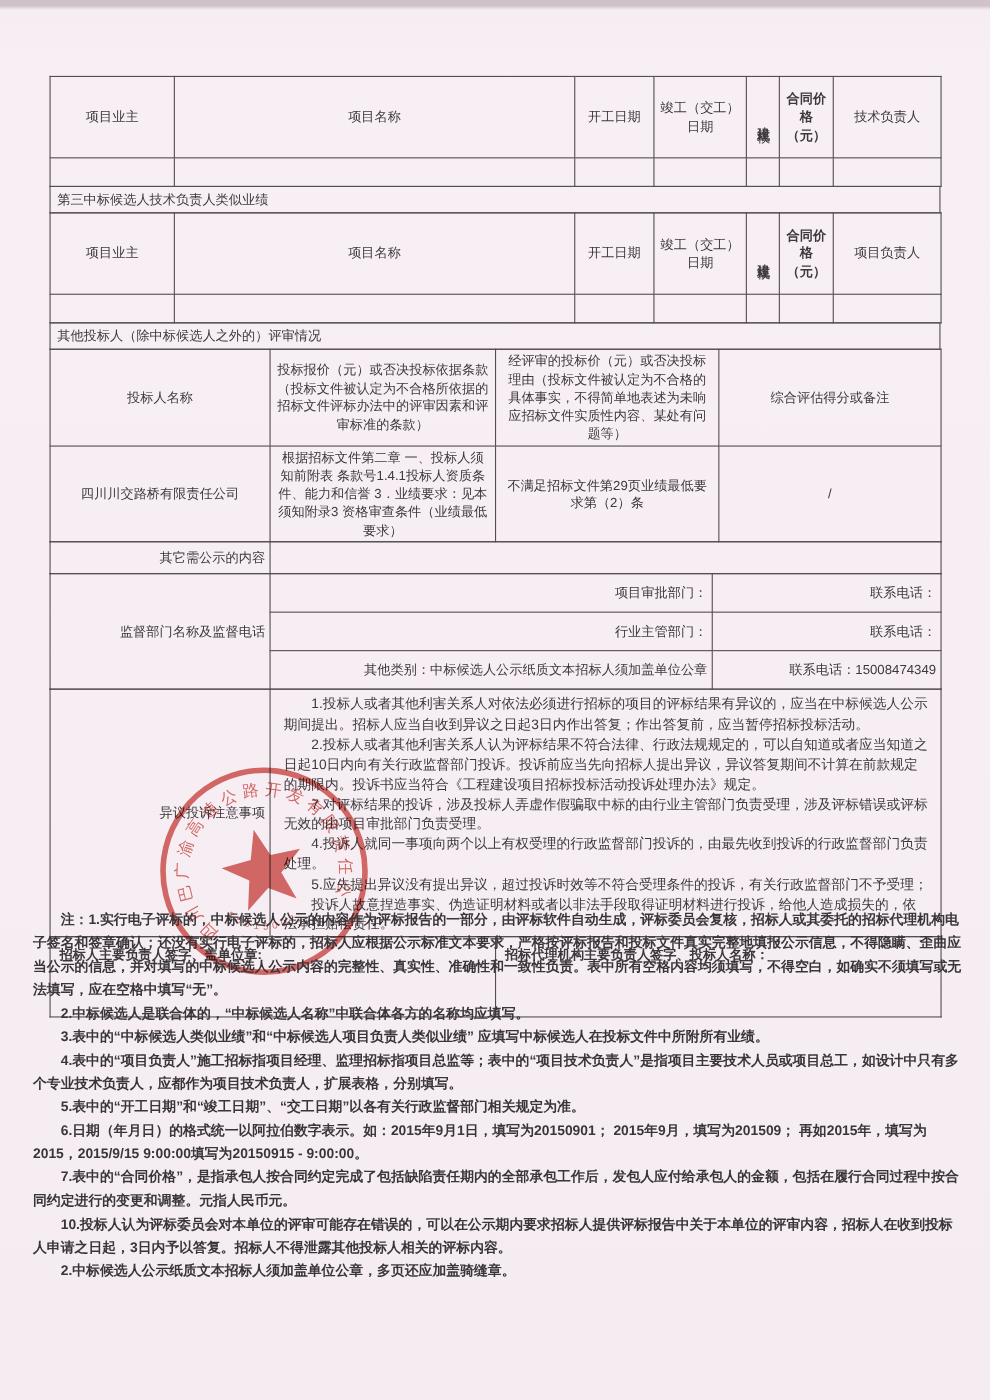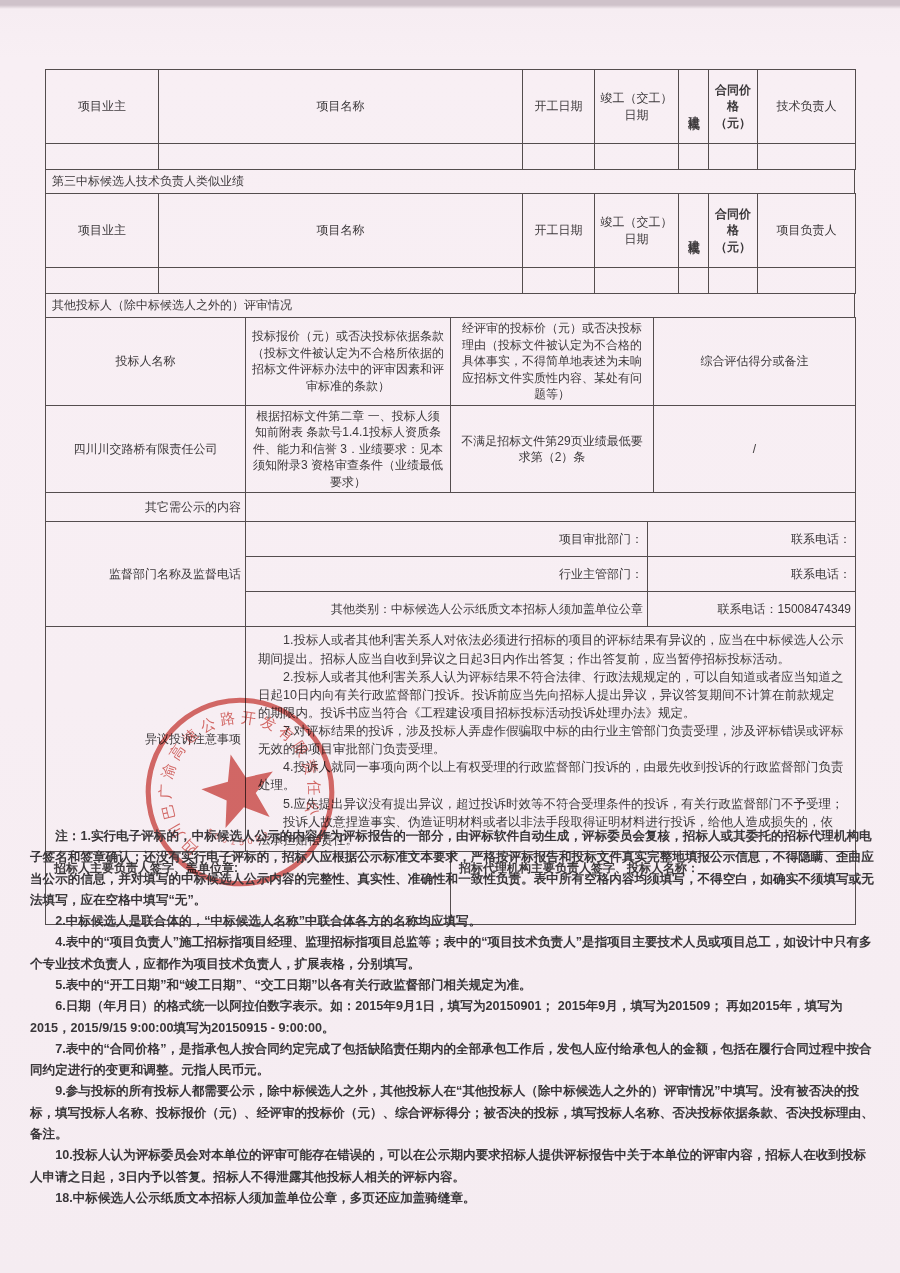--- a/index.html
+++ b/index.html
@@ -211,20 +211,20 @@
     <textPath href="#sealTop" startOffset="0">四川巴广渝高速公路开发有限责任公司</textPath>
   </text>
   <text font-size="8.5" letter-spacing="4">
     <textPath href="#sealBottom" startOffset="6">50015002</textPath>
   </text>
 </svg>
 
 <div class="notes">
   <p>注：1.实行电子评标的，中标候选人公示的内容作为评标报告的一部分，由评标软件自动生成，评标委员会复核，招标人或其委托的招标代理机构电子签名和签章确认；还没有实行电子评标的，招标人应根据公示标准文本要求，严格按评标报告和投标文件真实完整地填报公示信息，不得隐瞒、歪曲应当公示的信息，并对填写的中标候选人公示内容的完整性、真实性、准确性和一致性负责。表中所有空格内容均须填写，不得空白，如确实不须填写或无法填写，应在空格中填写“无”。</p>
   <p>2.中标候选人是联合体的，“中标候选人名称”中联合体各方的名称均应填写。</p>
+  <p>3.表中的“中标候选人类似业绩”和“中标候选人项目负责人类似业绩” 应填写中标候选人在投标文件中所附所有业绩。</p>
   <p>4.表中的“项目负责人”施工招标指项目经理、监理招标指项目总监等；表中的“项目技术负责人”是指项目主要技术人员或项目总工，如设计中只有多个专业技术负责人，应都作为项目技术负责人，扩展表格，分别填写。</p>
   <p>5.表中的“开工日期”和“竣工日期”、“交工日期”以各有关行政监督部门相关规定为准。</p>
   <p>6.日期（年月日）的格式统一以阿拉伯数字表示。如：2015年9月1日，填写为20150901； 2015年9月，填写为201509； 再如2015年，填写为2015，2015/9/15 9:00:00填写为20150915 - 9:00:00。</p>
   <p>7.表中的“合同价格”，是指承包人按合同约定完成了包括缺陷责任期内的全部承包工作后，发包人应付给承包人的金额，包括在履行合同过程中按合同约定进行的变更和调整。元指人民币元。</p>
-  <p>9.参与投标的所有投标人都需要公示，除中标候选人之外，其他投标人在“其他投标人（除中标候选人之外的）评审情况”中填写。没有被否决的投标，填写投标人名称、投标报价（元）、经评审的投标价（元）、综合评标得分；被否决的投标，填写投标人名称、否决投标依据条款、否决投标理由、备注。</p>
   <p>10.投标人认为评标委员会对本单位的评审可能存在错误的，可以在公示期内要求招标人提供评标报告中关于本单位的评审内容，招标人在收到投标人申请之日起，3日内予以答复。招标人不得泄露其他投标人相关的评标内容。</p>
-  <p>18.中标候选人公示纸质文本招标人须加盖单位公章，多页还应加盖骑缝章。</p>
+  <p>2.中标候选人公示纸质文本招标人须加盖单位公章，多页还应加盖骑缝章。</p>
 </div>
 
 </body></html>

